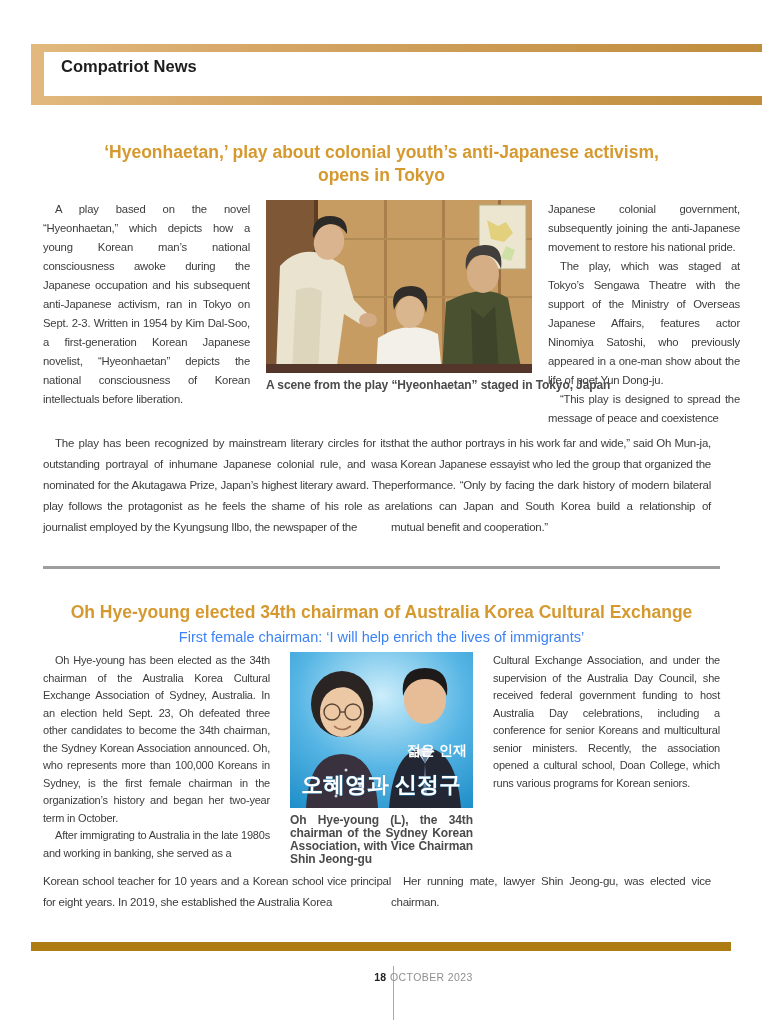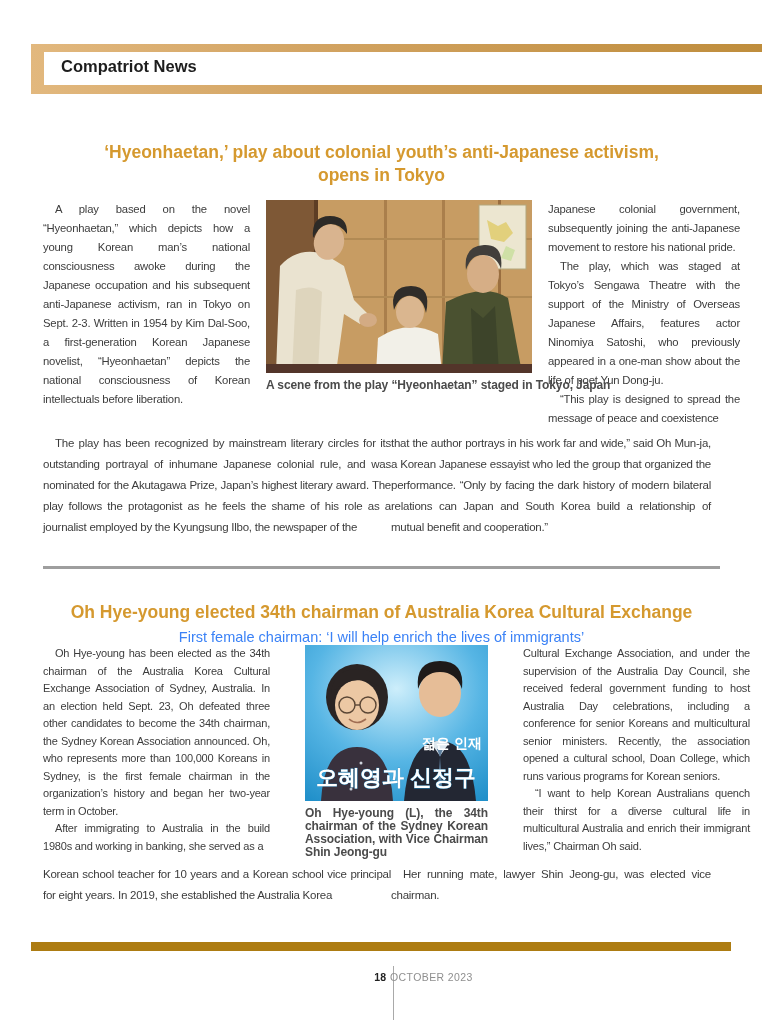--- a/index.html
+++ b/index.html
@@ -1,33 +1,33 @@
 <!DOCTYPE html>
 <html><head>
 <meta charset="utf-8">
 <style>
   html,body{margin:0;padding:0;background:#ffffff;}
   .page{position:relative;width:762px;height:1020px;background:#fff;overflow:hidden;
         font-family:"Liberation Sans","DejaVu Sans",sans-serif;color:#3c3c3c;}
 
   
-  .header-band{position:absolute;left:31px;right:0;top:44px;height:50px;
+  .header-band{position:absolute;left:31px;right:0;top:44px;height:61px;
     background:linear-gradient(90deg,#e2b87e 0%,#d2a361 40%,#bf8d3c 100%);}
   .header-inner{position:absolute;left:13px;right:0;top:8px;bottom:9px;background:#ffffff;}
   .section-title{position:absolute;left:17px;top:5px;font-size:16.5px;font-weight:bold;
     color:#1d1d1d;letter-spacing:0;}
 
   
   .content{position:absolute;left:43px;top:141px;width:677px;}
   .headline{color:#d5992f;font-weight:bold;font-size:17.5px;line-height:23px;text-align:center;}
   .subtitle{font-family:Liberation Sans, sans-serif;font-size:14.5px;color:#3b82f6;
     text-align:center;margin-top:5px;}
   .cols{display:grid;margin-top:13px;}
   .a1cols{grid-template-columns:207px 266px 192px;column-gap:16px;}
-  .a2cols{grid-template-columns:227px 183px 227px;column-gap:35px;margin-top:0;}
+  .a2cols{grid-template-columns:227px 183px 227px;column-gap:20px;margin-top:7px;}
   .body p{margin:0;text-align:justify;}
   .a1 .body p{font-size:11.3px;line-height:19px;letter-spacing:-0.2px;}
   .a2 .body p{font-size:11px;line-height:17.5px;letter-spacing:-0.2px;}
   .ind{text-indent:12px;}
   .wide{display:grid;grid-template-columns:348px 320px;margin-top:5px;}
   .wide p{margin:0;text-align:justify;font-size:11.5px;line-height:21px;letter-spacing:-0.25px;}
 
   figure{margin:0;position:relative;}
   .caption{font-size:12px;line-height:13px;color:#4b4b4b;margin-top:6px;letter-spacing:-0.1px;font-weight:bold;}
   .nowrap{white-space:nowrap;}
@@ -131,21 +131,21 @@
 
     <section class="a2">
       <div class="headline a2-head">
         <div>Oh Hye-young elected 34th chairman of Australia Korea Cultural Exchange</div>
       </div>
       <div class="subtitle">First female chairman: ‘I will help enrich the lives of immigrants’</div>
 
       <div class="cols a2cols">
         <div class="body">
           <p class="ind">Oh Hye-young has been elected as the 34th chairman of the Australia Korea Cultural Exchange Association of Sydney, Australia. In an election held Sept. 23, Oh defeated three other candidates to become the 34th chairman, the Sydney Korean Association announced. Oh, who represents more than 100,000 Koreans in Sydney, is the first female chairman in the organization’s history and began her two-year term in October.</p>
-          <p class="ind">After immigrating to Australia in the build 1980s and working in banking, she served as a</p>
+          <p class="ind">After immigrating to Australia in the late 1980s and working in banking, she served as a</p>
         </div>
 
         <figure>
           <svg class="photo-frame" width="183" height="156" viewBox="0 0 183 156" preserveAspectRatio="none">
             <defs>
               <radialGradient id="bg2" cx="50%" cy="28%" r="85%">
                 <stop offset="0%" stop-color="#cdeefb"></stop>
                 <stop offset="55%" stop-color="#56b5e4"></stop>
                 <stop offset="100%" stop-color="#2190ca"></stop>
               </radialGradient>
@@ -180,21 +180,20 @@
             </g>
 
             <text x="177" y="103" text-anchor="end" font-size="14" font-weight="bold" fill="#ffffff">젊은 인재</text>
             <text x="91" y="140" text-anchor="middle" font-size="22" font-weight="bold" fill="#ffffff" stroke="#1f86bf" stroke-width="0.6" paint-order="stroke">오혜영과 신정구</text>
           </svg>
           <figcaption class="caption" style="text-align:justify;">Oh Hye-young (L), the 34th chairman of the Sydney Korean Association, with Vice Chairman Shin Jeong-gu</figcaption>
         </figure>
 
         <div class="body">
           <p>Cultural Exchange Association, and under the supervision of the Australia Day Council, she received federal government funding to host Australia Day celebrations, including a conference for senior Koreans and multicultural senior ministers. Recently, the association opened a cultural school, Doan College, which runs various programs for Korean seniors.</p>
-          <p class="ind">“I want to help Korean Australians quench their thirst for a diverse cultural life in multicultural Australia and enrich their immigrant lives,” Chairman Oh said.</p>
         </div>
       </div>
 
       <div class="wide">
         <p>Korean school teacher for 10 years and a Korean school vice principal for eight years. In 2019, she established the Australia Korea</p>
         <p class="ind">Her running mate, lawyer Shin Jeong-gu, was elected vice chairman.</p>
       </div>
     </section>
   </div>
 

